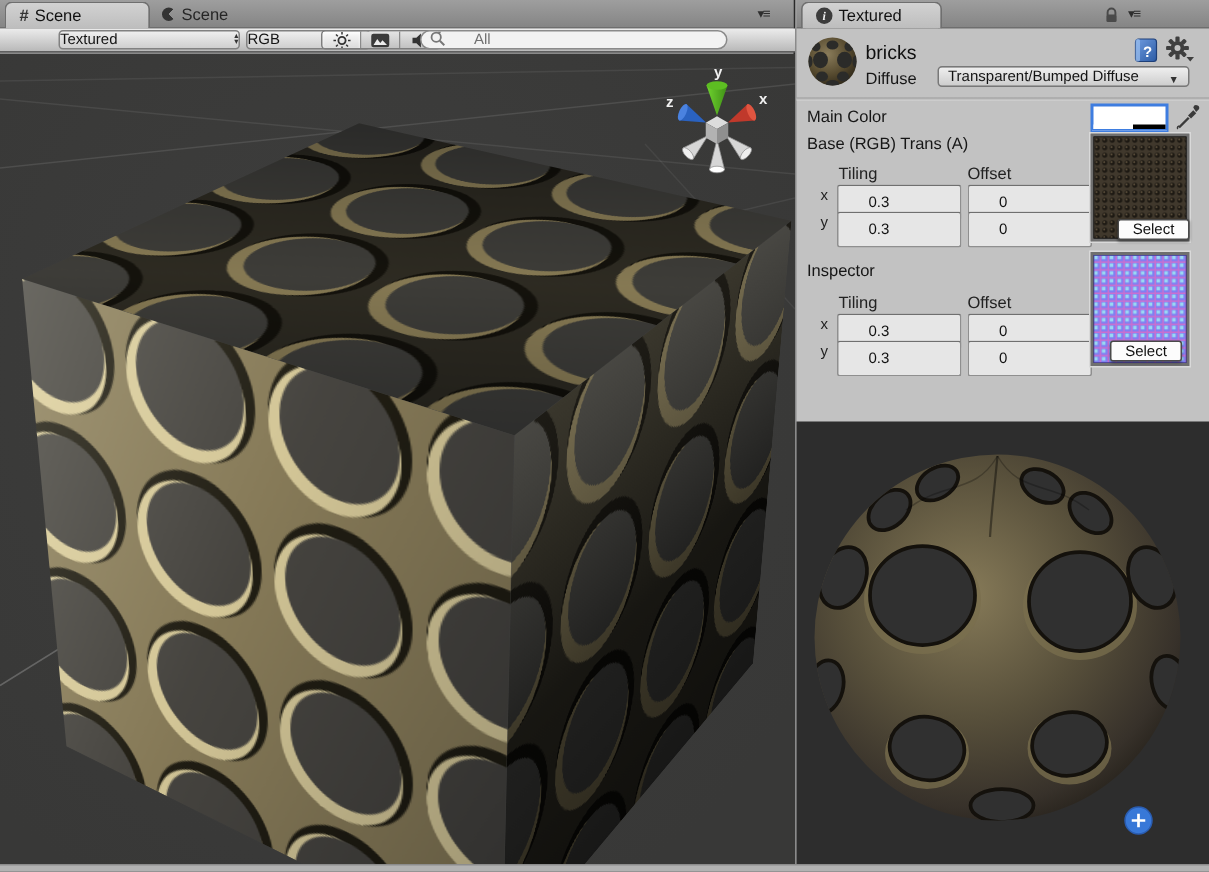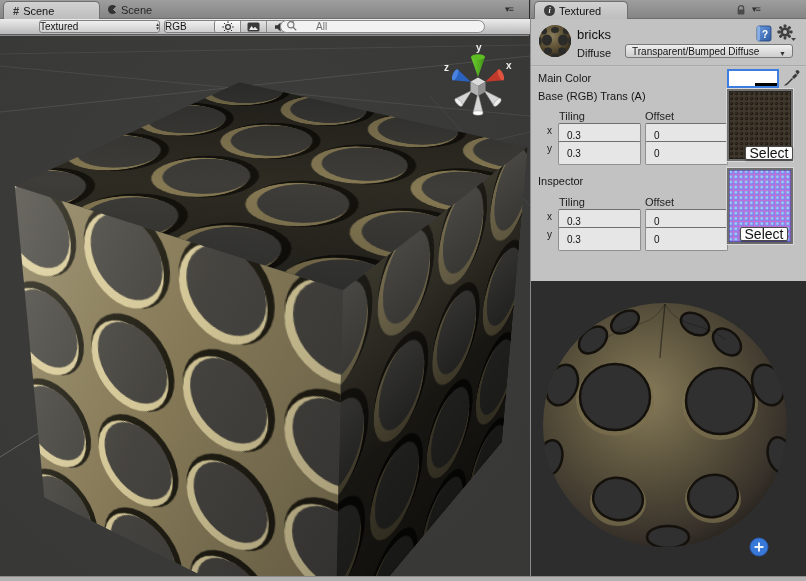--- a/index.html
+++ b/index.html
@@ -55,26 +55,26 @@
   #face-top { transform:rotateX(90deg) translateZ(150px); }
   #face-top .shade { background:linear-gradient(150deg, rgba(0,0,0,.30), rgba(70,60,35,.10) 60%, rgba(0,0,0,.25)); }
   
   #inspector-col { left:531px; top:0; width:275px; height:576px; background:#c2c2c2; }
   #inspector-col .tabbar { position:absolute; left:0; top:0; width:275px; }
   .hdr-divider { position:absolute; left:0; top:65px; width:275px; height:2px;
     background:linear-gradient(#9a9a9a,#d6d6d6); }
   .ins-label { position:absolute; font-size:11px; color:#161616; }
   .small-hdr { position:absolute; font-size:11px; color:#222; }
   .field { position:absolute; width:83px; height:24px; border:1px solid #8f8f8f; border-top-color:#6f6f6f;
-    border-radius:2px; background:#e6e6e6; font-size:10px; padding:0 8px; color:#111;
+    border-radius:2px; background:#e6e6e6; font-size:10px; padding:0 20px; color:#111;
     font-family:"Liberation Sans",sans-serif; outline:none; }
   .rowlabel { position:absolute; font-size:10px; color:#222; }
   .thumb { position:absolute; width:66px; border:2px solid #6f6f6f; outline:1px solid #d9d9d9; background:#222; }
   .select-btn { position:absolute; width:48px; height:14px; background:#fcfcfc; border:1px solid #4a4a4a;
-    border-radius:2px; font-size:14px; color:#111; display:flex; align-items:center; justify-content:center;
+    border-radius:2px; font-size:10px; color:#111; display:flex; align-items:center; justify-content:center;
     box-shadow:0 1px 2px rgba(0,0,0,.4); }
   #shader-dd { position:absolute; left:94px; top:44px; width:168px; height:14px; border:1px solid #787878;
     border-radius:3px; background:linear-gradient(#efefef,#cdcdcd); display:flex; align-items:flex-end;
     padding:0 6px; font-size:10px; color:#141414; }
   #shader-dd .arrow { margin-left:auto; font-size:7px; color:#333; }
   #color-swatch { position:absolute; left:197px; top:70px; width:50px; height:17px; background:#fff;
     border:1px solid #3e7de0; box-shadow:0 0 0 1px #3e7de0; }
   #color-swatch .alpha { position:absolute; left:0; right:0; bottom:0; height:3px;
     background:linear-gradient(to right, #fff 0 55%, #000 55%); }
   

